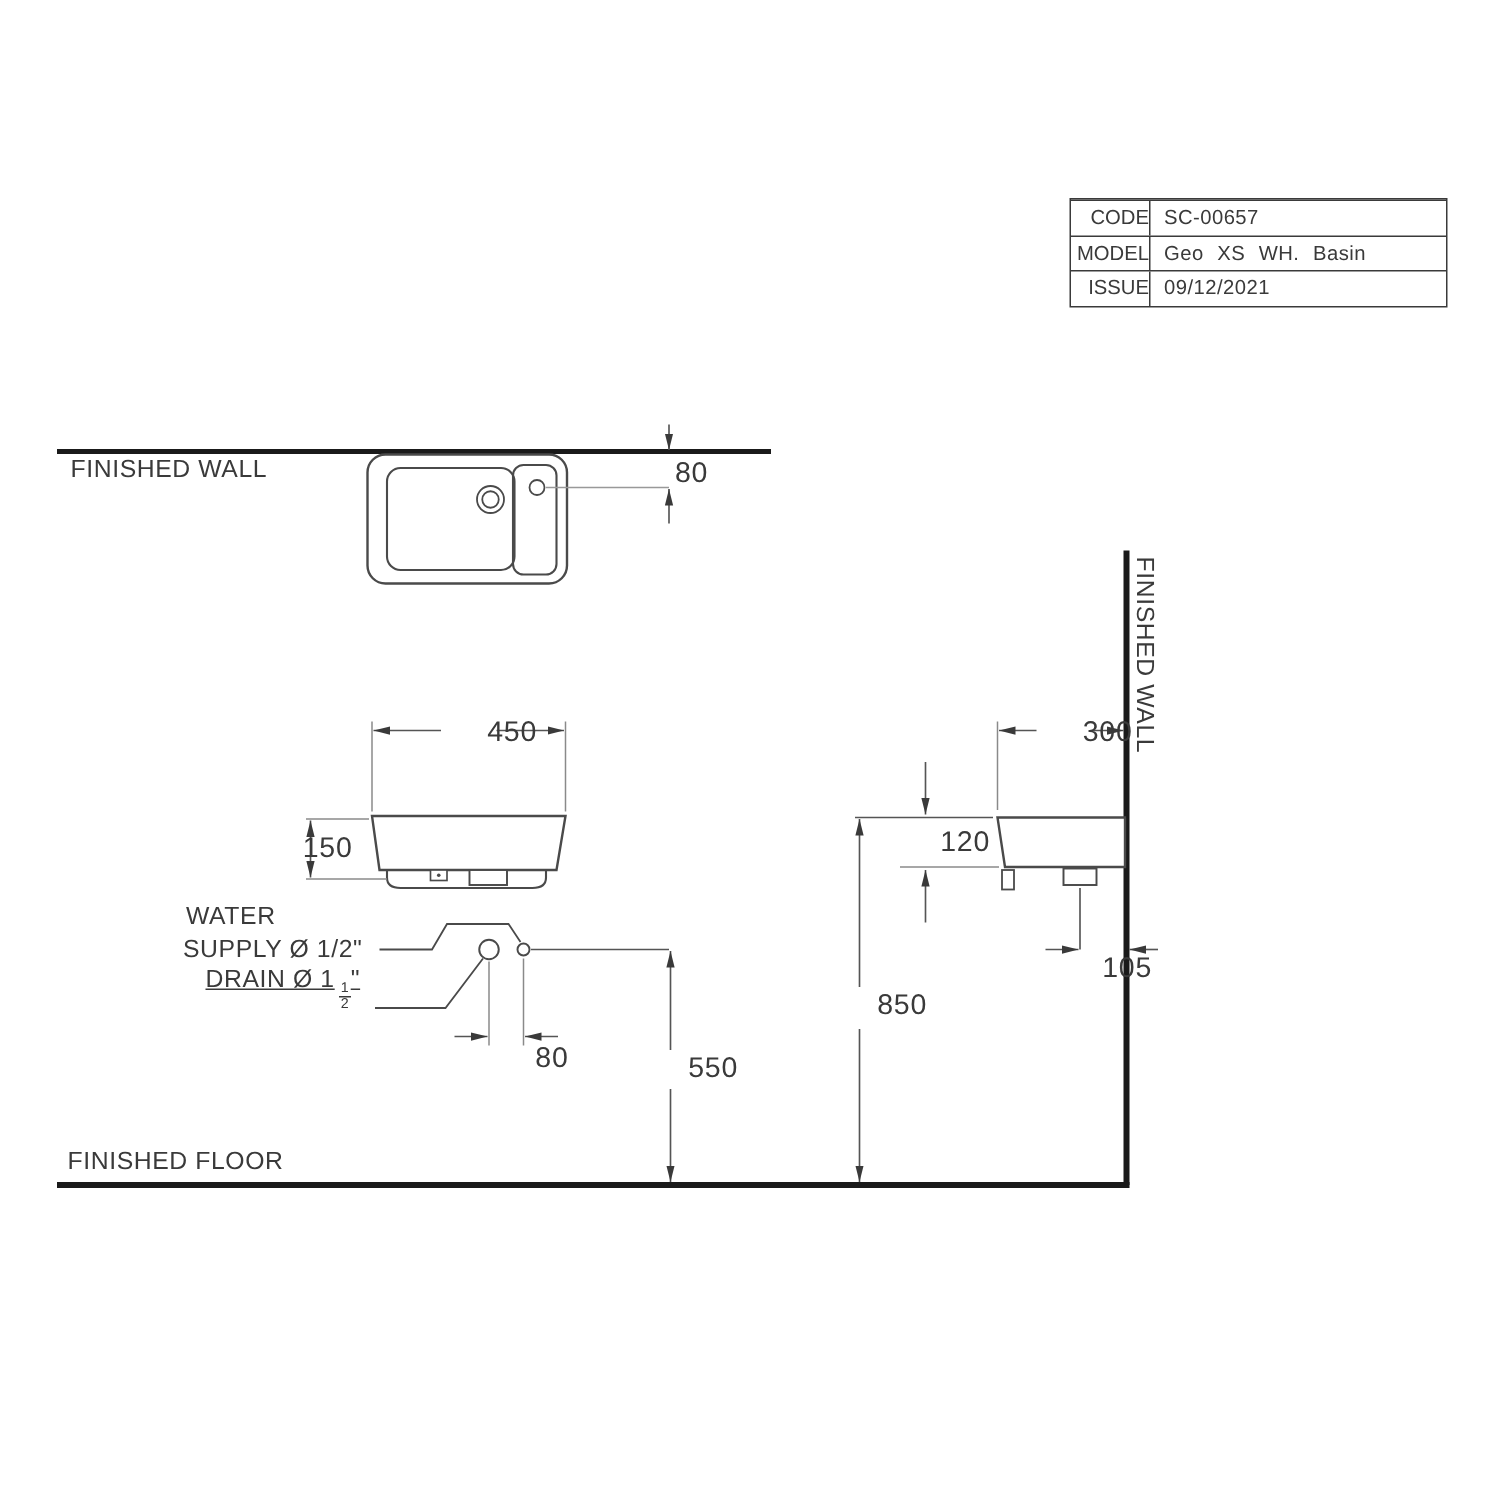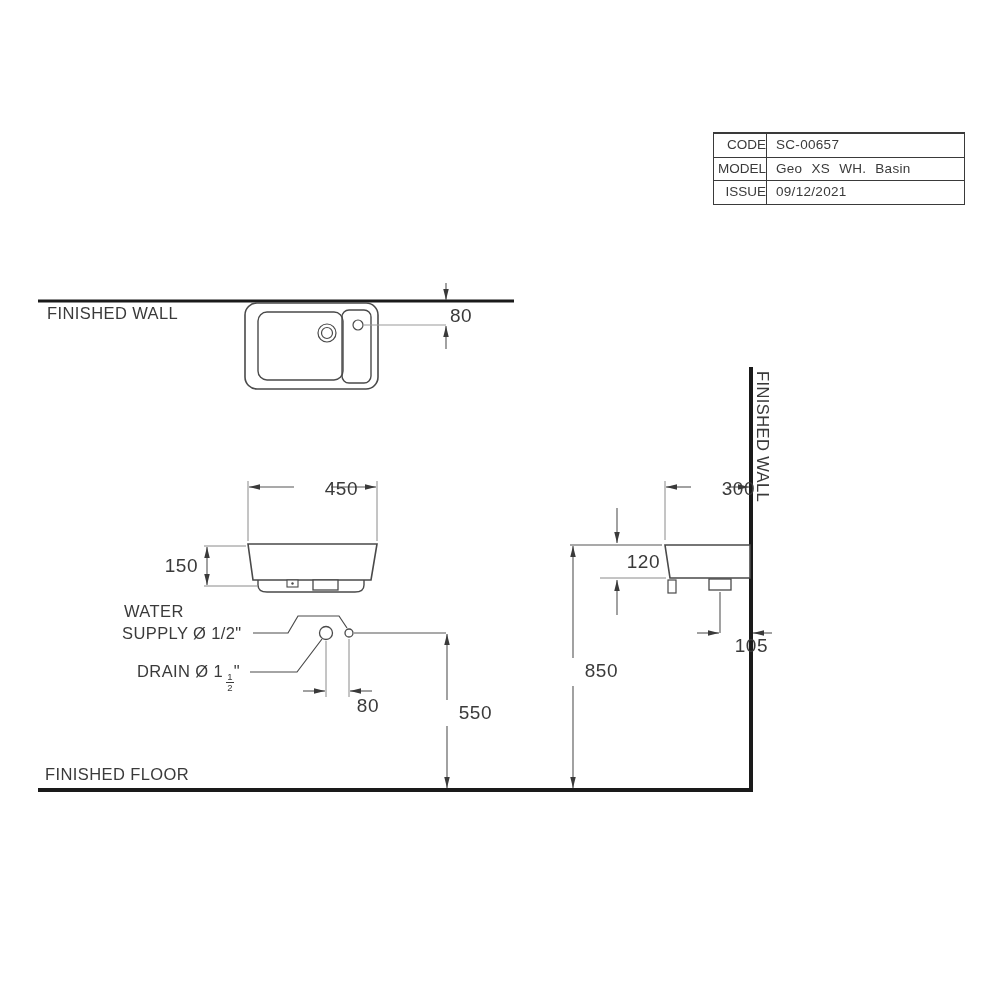--- a/index.html
+++ b/index.html
@@ -5,21 +5,21 @@
   html,body{margin:0;padding:0;background:#fff;}
   #canvas{
     position:relative;width:1000px;height:1000px;background:#ffffff;
     font-family:"Liberation Sans","DejaVu Sans",sans-serif;color:#3a3a3a;overflow:hidden;
   }
   #drawing{position:absolute;left:0;top:0;}
   .label{position:absolute;white-space:nowrap;color:#3a3a3a;}
   .anno{font-size:16.5px;letter-spacing:0.4px;}
   .dim{font-size:19px;letter-spacing:0.5px;}
   .center{text-align:right;margin-left:23px;}
-  .right{text-align:right;}
+  .right{text-align:right;margin-left:37px;}
   .rot90{transform:rotate(90deg);transform-origin:left top;}
   .frac{display:inline-flex;flex-direction:column;font-size:9.5px;line-height:1.05;
         vertical-align:-3px;text-align:center;margin-left:3px;}
   .frac .num{border-bottom:1px solid #3a3a3a;padding:0 1px;}
   
   .tblock{position:absolute;left:713px;top:132px;width:250px;border:1.6px solid #3a3a3a;
           font-size:13.5px;color:#3a3a3a;background:#fff;}
   .tb-title{height:23px;line-height:23px;text-align:center;word-spacing:6px;letter-spacing:0.3px;}
   .tb-row{display:flex;border-top:1.6px solid #3a3a3a;height:22.5px;line-height:22.5px;}
   .tb-label{width:52px;text-align:right;border-right:1.6px solid #3a3a3a;flex:none;}
@@ -94,21 +94,21 @@
   </svg>
 
   <div class="label anno" style="left:47px;top:304px;">FINISHED WALL</div>
   <div class="label dim" style="left:450px;top:305px;">80</div>
 
   <div class="label dim center" style="left:290px;top:478px;width:45px;">450</div>
   <div class="label dim right" style="left:158px;top:555px;width:40px;">150</div>
 
   <div class="label anno" style="left:124px;top:602px;">WATER</div>
   <div class="label anno" style="left:122px;top:624px;">SUPPLY Ø 1/2"</div>
-  <div class="label anno" style="left:137px;top:662px;">
+  <div class="label anno" style="left:137px;top:644px;text-decoration:underline;">
     <span>DRAIN Ø 1</span><span class="frac">
         <span class="num">1</span>
         <span>2</span>
       </span><span>"</span>
   </div>
 
   <div class="label dim center" style="left:316px;top:695px;width:40px;">80</div>
   <div class="label dim center" style="left:425px;top:702px;width:44px;">550</div>
   <div class="label dim center" style="left:551px;top:660px;width:44px;">850</div>
 

